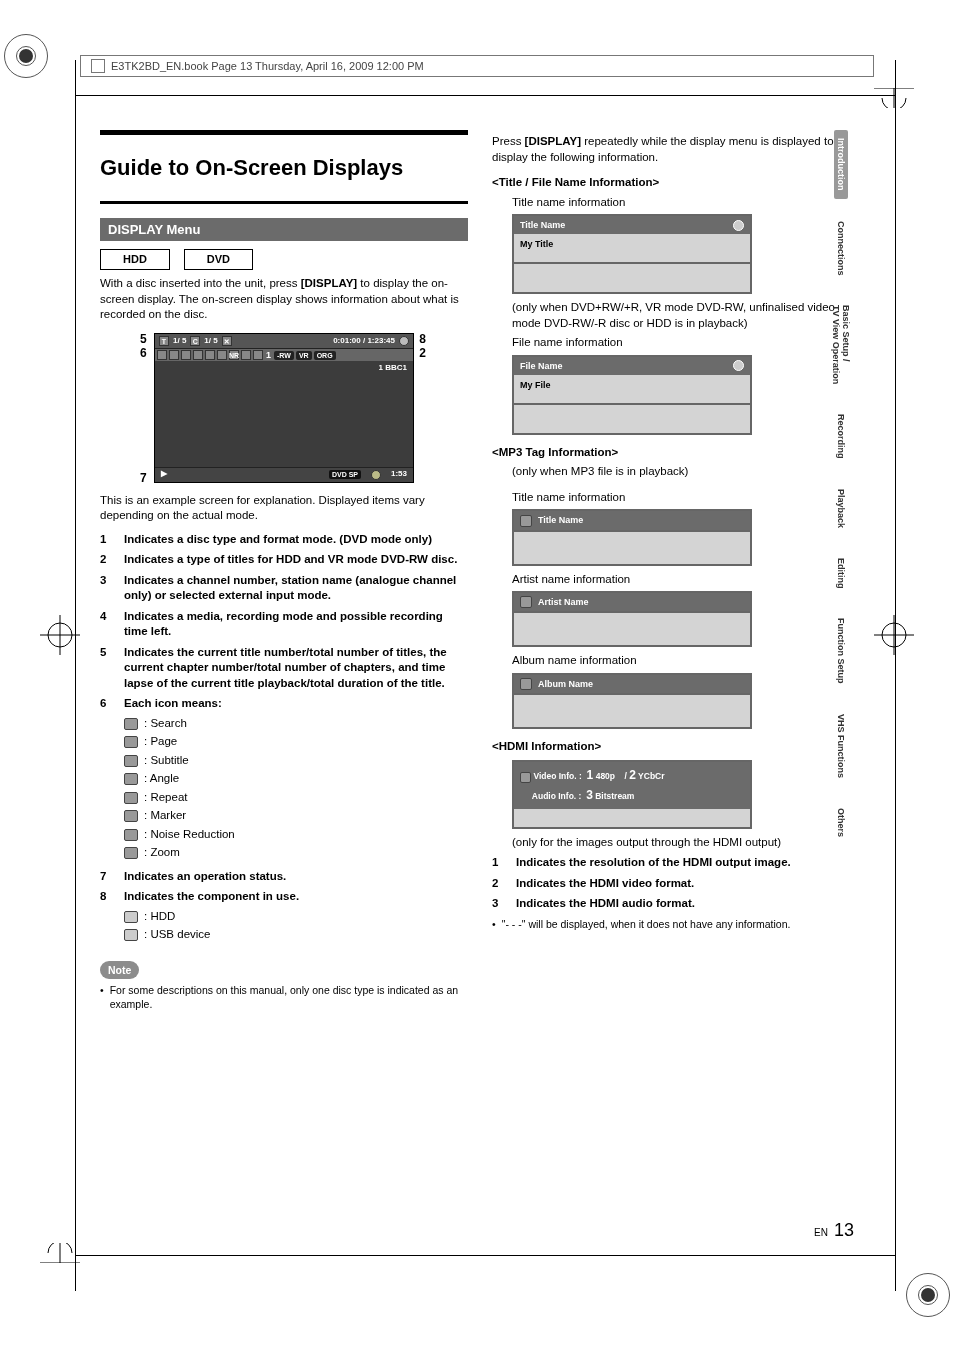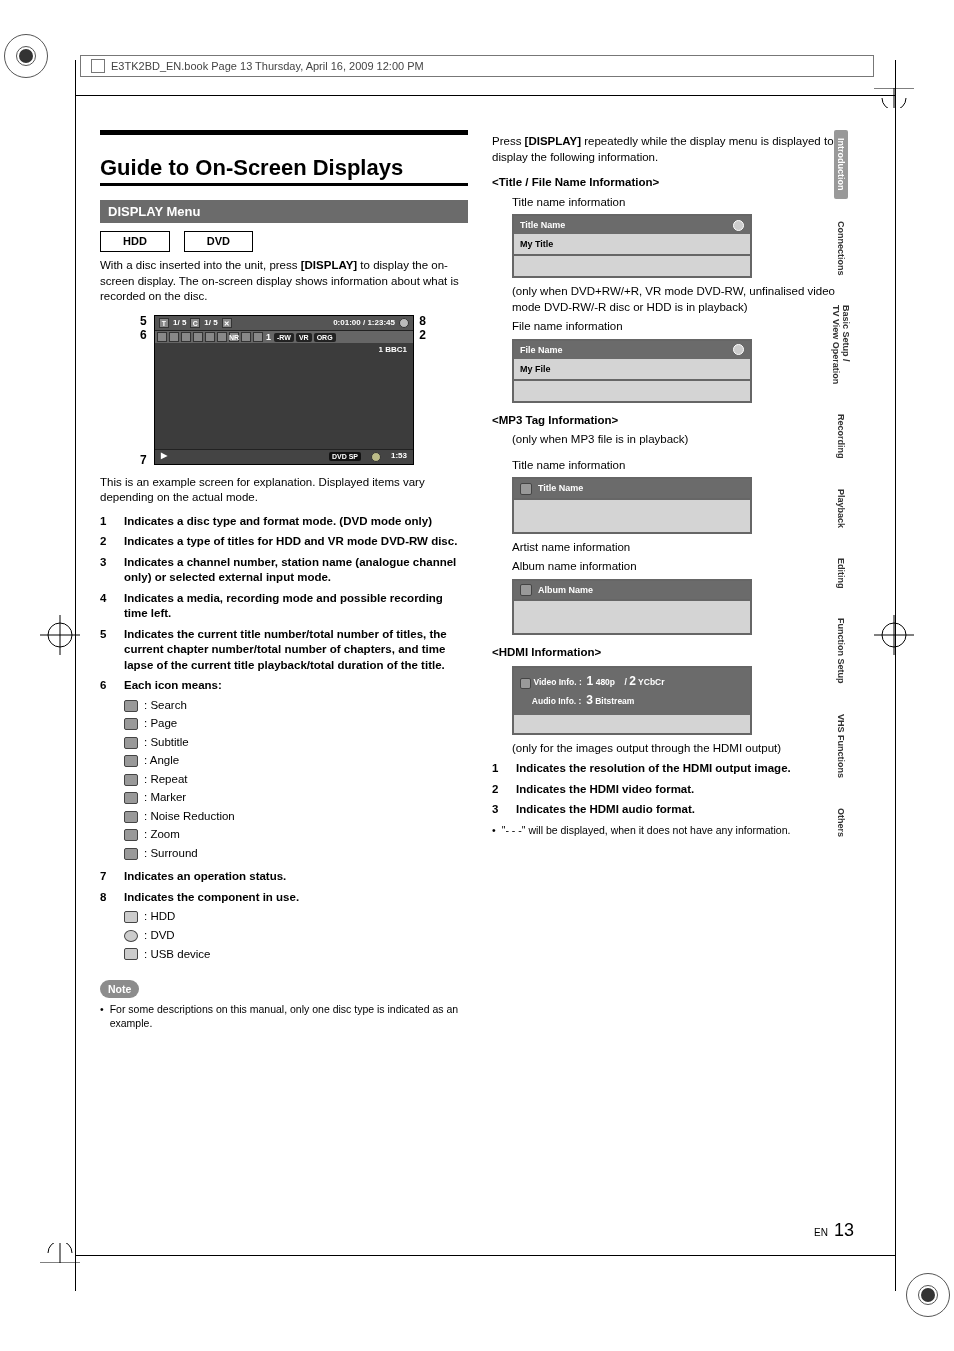--- a/index.html
+++ b/index.html
@@ -6,21 +6,21 @@
   body { font-family: Arial, Helvetica, sans-serif; background:#fff; width:954px;height:1351px;position:relative;color:#000;}
   .regmark { position:absolute; width:44px; height:44px; border-radius:50%; border:1px solid #555; display:flex; align-items:center; justify-content:center;}
   .regmark::before{content:"";width:18px;height:18px;border-radius:50%;border:1px solid #555;position:absolute;}
   .reg-inner{width:14px;height:14px;background:#333;border-radius:50%;}
   .mark-line { position:absolute; background:#000;}
   .pagehdr { position:absolute; left:80px; top:55px; right:80px; border:1px solid #777; height:22px; line-height:20px; padding:0 10px; font-size:11px; color:#444; display:flex; align-items:center;}
   .pagehdr .book-icon{width:14px;height:14px;border:1px solid #777;margin-right:6px;position:relative;}
   .page { position:absolute; left:100px; top:130px; width:760px; }
   .colwrap { display:flex; gap:24px;}
   .col { width:50%; font-size:11.5px; line-height:1.35;}
-  .h1 { font-size:22px; font-weight:bold; border-bottom:3px solid #000; padding-bottom:0; margin-top:18px;}
+  .h1 { font-size:22px; font-weight:bold; border-bottom:3px solid #000; padding-bottom:18px; margin-top:18px;}
   .topbar { height:5px; background:#000; }
   .h2 { background:#6b6b6b; color:#fff; font-weight:bold; font-size:13px; padding:3px 8px; margin:14px 0 8px;}
   .media-box { display:inline-block; border:1.5px solid #000; padding:2px 22px; font-weight:bold; font-size:11px;}
   .media-row { display:flex; gap:14px; margin-bottom:6px;}
   p { margin:4px 0;}
   .bold { font-weight:bold;}
   .osd { margin:10px auto; width:260px; }
   .osdbox { background:#3c3c3c; border:1px solid #000; position:relative; height:150px;}
   .osd-top { background:#555; font-size:8px; color:#fff; font-weight:bold; display:flex; align-items:center; padding:2px 4px; gap:4px; border-bottom:1px solid #222;}
   .osd-top2 { background:#666; font-size:8px; color:#fff; font-weight:bold; display:flex; align-items:center; padding:2px 2px; gap:2px;height:12px;}
@@ -34,21 +34,21 @@
   ol.defs > li::before{ content:counter(item); font-weight:bold; min-width:14px;}
   ol.defs > li > div{flex:1;}
   .icon-list { margin-left:0px; margin-top:4px;}
   .icon-list .it { display:flex; align-items:center; gap:6px; margin:3px 0;}
   .sqicon{width:14px;height:12px;background:#999;border:1px solid #444;border-radius:2px;display:inline-block;flex-shrink:0;}
   .notebox{background:#8c8c8c;color:#fff;font-weight:bold;font-size:10.5px;display:inline-block;padding:2px 8px;margin-top:10px;border-radius:9px;}
   .note-text{font-size:10.5px;display:flex;gap:6px;margin-top:4px;}
   .subhead{font-weight:bold;margin-top:10px;font-size:11.5px;}
   .infopanel { margin:4px 0 6px 20px; width:240px;}
   .panel-head{background:#6b6b6b;color:#fff;font-size:9px;font-weight:bold;padding:3px 6px;display:flex;justify-content:space-between;align-items:center;border:2px solid #666;border-bottom:none;}
-  .panel-body{background:#d4d4d4;font-size:9px;font-weight:bold;padding:4px 6px;height:22px;border:2px solid #666;border-top:none;}
+  .panel-body{background:#d4d4d4;font-size:9px;font-weight:bold;padding:4px 6px;height:30px;border:2px solid #666;border-top:none;}
   .panel-single{background:#6b6b6b;color:#fff;font-size:9px;font-weight:bold;padding:3px 6px;display:flex;align-items:center;gap:6px;border:2px solid #666;}
   .panel-single2{background:#d4d4d4;height:34px;border:2px solid #666;border-top:none;}
   .tinycirc{width:11px;height:11px;border-radius:50%;background:#ccc;border:1px solid #fff;display:inline-block;}
   .hdmi-panel{width:240px;margin:6px 0 6px 20px;border:2px solid #666;}
   .hdmi-top{background:#6b6b6b;color:#fff;font-size:8.5px;font-weight:bold;padding:4px 6px;line-height:1.6;}
   .hdmi-body{background:#d4d4d4;height:18px;}
   .hdmi-top .n{font-size:12px;font-weight:bold;}
   .pagenum { position:absolute; right:100px; bottom:110px; font-size:18px; font-weight:400;}
   .pagenum .en{font-size:10px;margin-right:6px;}
   .sidetabs{position:absolute;right:100px;top:130px;display:flex;flex-direction:column;gap:14px;align-items:center;width:26px;}
@@ -202,41 +202,33 @@
                   <span>: Marker</span>
                 </div>
             <div class="it">
                   <span class="sqicon"></span>
                   <span>: Noise Reduction</span>
                 </div>
             <div class="it">
                   <span class="sqicon"></span>
                   <span>: Zoom</span>
                 </div>
-            <div class="it">
-                  <span class="sqicon"></span>
-                  <span>: Surround</span>
-                </div>
           </div>
         </div>
           </li>
         <li>
             <div class="bold">Indicates an operation status.</div>
           </li>
         <li>
             <div>
           <div class="bold">Indicates the component in use.</div>
           <div class="icon-list">
             <div class="it">
                   <span class="sqicon" style="background:#ccc"></span>
                   <span>: HDD</span>
-                </div>
-            <div class="it">
-                  <span class="sqicon" style="border-radius:50%;background:#ccc"></span>
-                  <span>: DVD</span>
                 </div>
             <div class="it">
                   <span class="sqicon" style="background:#ccc"></span>
                   <span>: USB device</span>
                 </div>
           </div>
         </div>
           </li>
       </ol>
 
@@ -275,20 +267,27 @@
       <p style="margin-left:20px">(only when MP3 file is in playback)</p>
       <p style="margin-left:20px;margin-top:10px">Title name information</p>
       <div class="infopanel">
         <div class="panel-single">
             <span class="sqicon" style="width:12px;height:12px"></span>
             <span>Title Name</span>
           </div>
         <div class="panel-single2"></div>
       </div>
       <p style="margin-left:20px">Artist name information</p>
+      <div class="infopanel">
+        <div class="panel-single">
+            <span class="sqicon" style="width:12px;height:12px"></span>
+            <span>Artist Name</span>
+          </div>
+        <div class="panel-single2"></div>
+      </div>
       <p style="margin-left:20px">Album name information</p>
       <div class="infopanel">
         <div class="panel-single">
             <span class="sqicon" style="width:12px;height:12px"></span>
             <span>Album Name</span>
           </div>
         <div class="panel-single2"></div>
       </div>
 
       <div class="subhead">&lt;HDMI Information&gt;</div>

